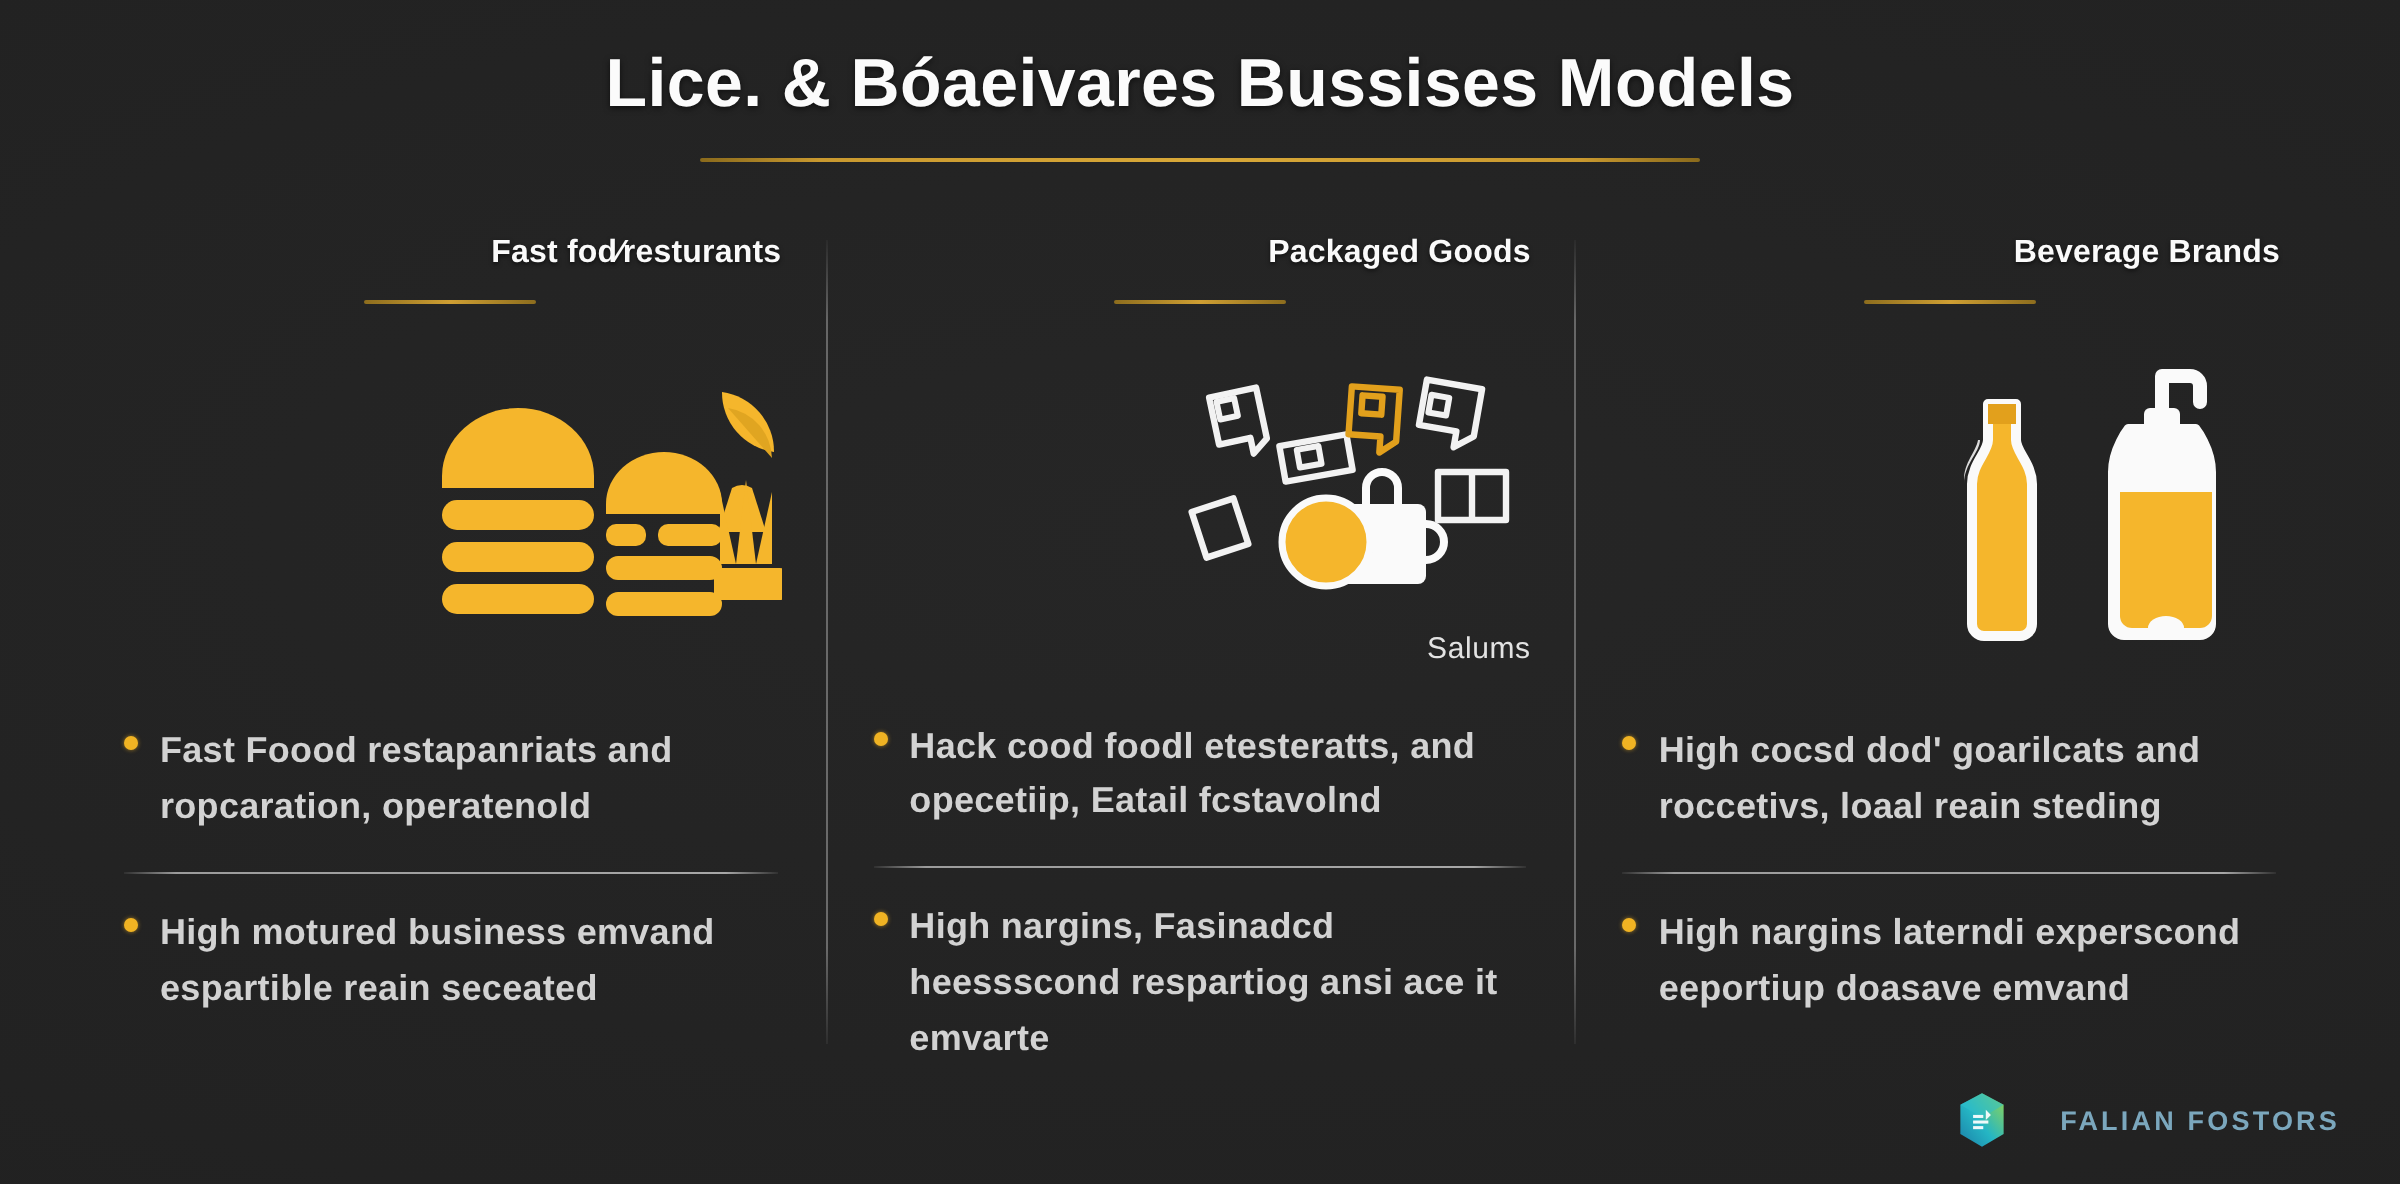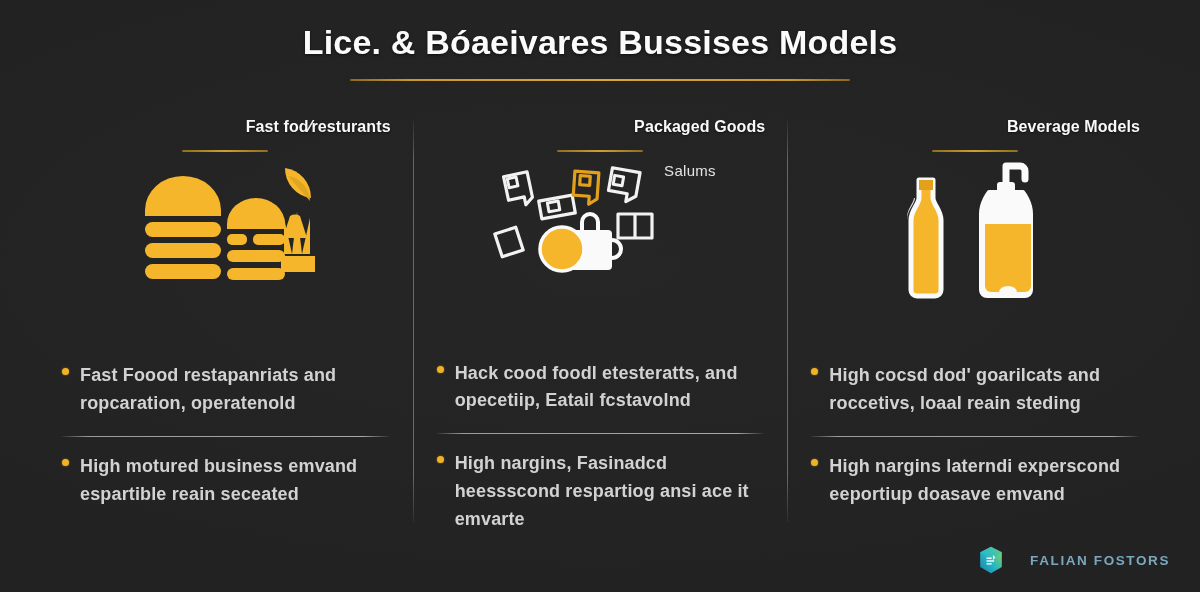--- a/index.html
+++ b/index.html
@@ -92,22 +92,22 @@
     height: 2px;
     margin: 14px auto 0 auto;
     background: linear-gradient(90deg, #8d6d1e 0%, #cf9f33 50%, #8d6d1e 100%);
     border-radius: 2px;
   }
 
   
   .icon-area {
     height: 206px;
     display: flex;
-    flex-direction: row;
-    align-items: flex-start;
+    flex-direction: column;
+    align-items: flex-end;
     justify-content: center;
     position: relative;
   }
   .icon-caption {
     margin-top: 10px;
     font-size: 15px;
     color: #e3e3e3;
     text-align: center;
     letter-spacing: 0.3px;
   }
@@ -262,21 +262,21 @@
         </div>
         <div class="bullet-sep"></div>
         <div class="bullet">
           <span class="bullet-dot"></span>
           <span class="bullet-text">High nargins, Fasinadcd heessscond respartiog ansi ace it emvarte</span>
         </div>
       </div>
     </div>
 
     <div class="col">
-      <div class="col-head">Beverage Models</div>
+      <div class="col-head">Beverage Brands</div>
       <div class="col-rule"></div>
 
       <div class="icon-area">
         <svg class="icon-svg" width="180" height="152" viewBox="0 0 180 152" aria-hidden="true">
 
           <g>
             <path d="M34 28 h14 v18 c0 6 8 12 8 22 v70 a6 6 0 0 1 -6 6 h-18 a6 6 0 0 1 -6 -6 v-70 c0 -10 8 -16 8 -22 z" fill="#f5b62c" stroke="#fafafa" stroke-width="5" stroke-linejoin="round"></path>
             <path d="M34 28 h14 v10 h-14 z" fill="#e2a01c"></path>
             <path d="M30 46 c0 6 -8 12 -8 22 v-2 c0 -9 6 -14 7 -20 z" fill="#fdfdfd" opacity="0.85"></path>
           </g>

